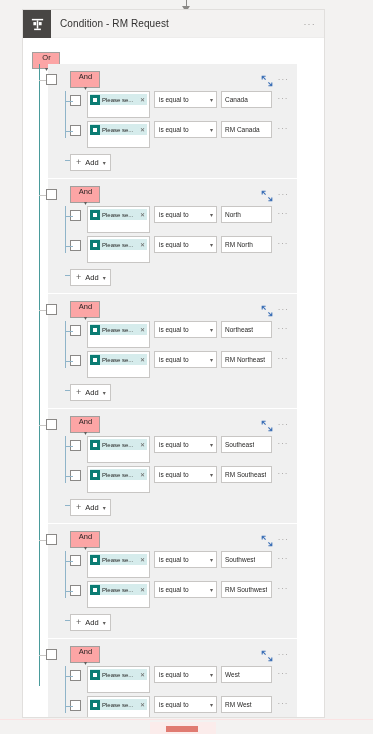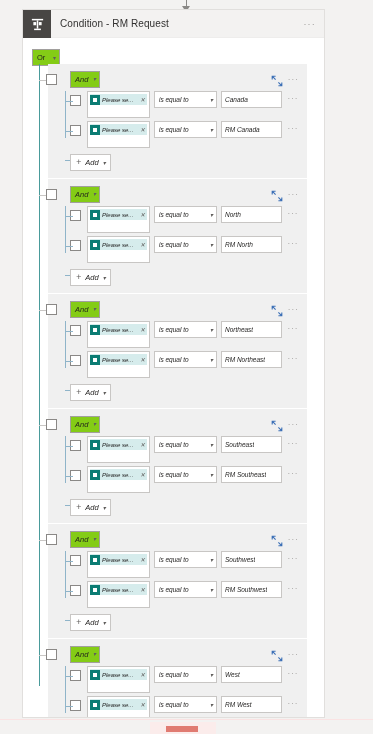--- a/index.html
+++ b/index.html
@@ -85,27 +85,28 @@
   .or-row {
     position: relative;
     padding-left: 9px;
     height: 18px;
   }
   .pill {
     display: inline-flex;
     align-items: center;
     justify-content: space-between;
     height: 17px;
-    background: #84cc16;
+    background: #fca5a5;
     border: 1px solid #a19f9d;
     font-size: 7.5px;
     color: #201f1e;
     padding: 0 3px 0 4px;
     gap: 4px;
     cursor: pointer;
+    flex-direction: column;
   }
   .pill .cv { color: #605e5c; font-size: 6px; line-height: 1; }
   .pill.or { min-width: 28px; }
   .pill.and { min-width: 30px; }
 
   
   #outer-rail {
     position: absolute;
     left: 16px;
     top: 26px;
@@ -127,25 +128,24 @@
     position: absolute;
     left: 16px;
     top: 16px;
     width: 9px; height: 1px;
     background: #c9c7c5;
   }
 
   .group-panel {
     position: relative;
     margin-left: 9px;
-    margin-right: 17px;
+    margin-right: 27px;
     background: #f0f0f0;
     padding: 6px 6px 7px 6px;
     min-height: 96px;
-    font-style: italic;
   }
 
   
   .group-cb {
     position: absolute;
     left: -2px;
     top: 10px;
     z-index: 3;
   }
   .cb {

